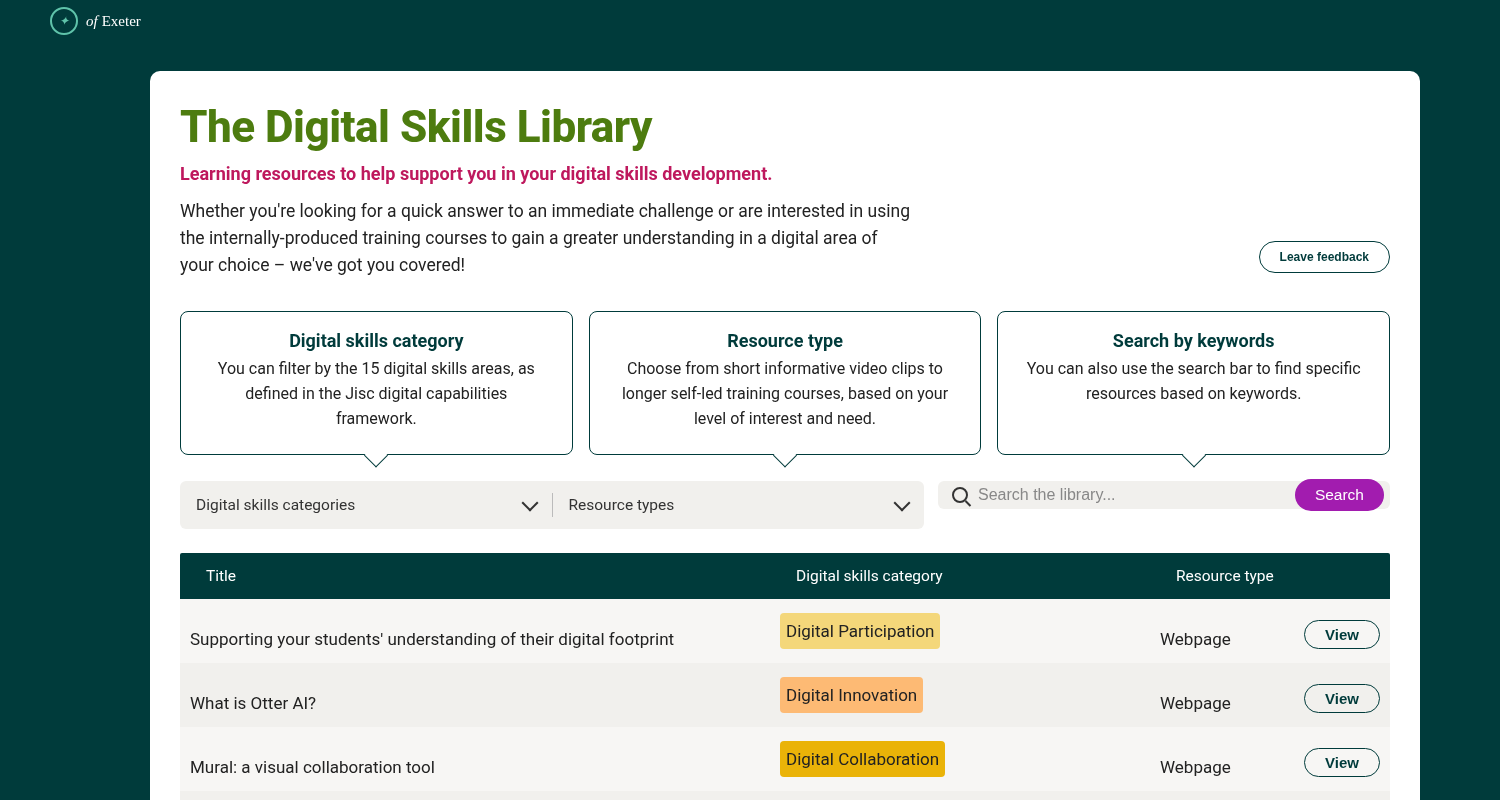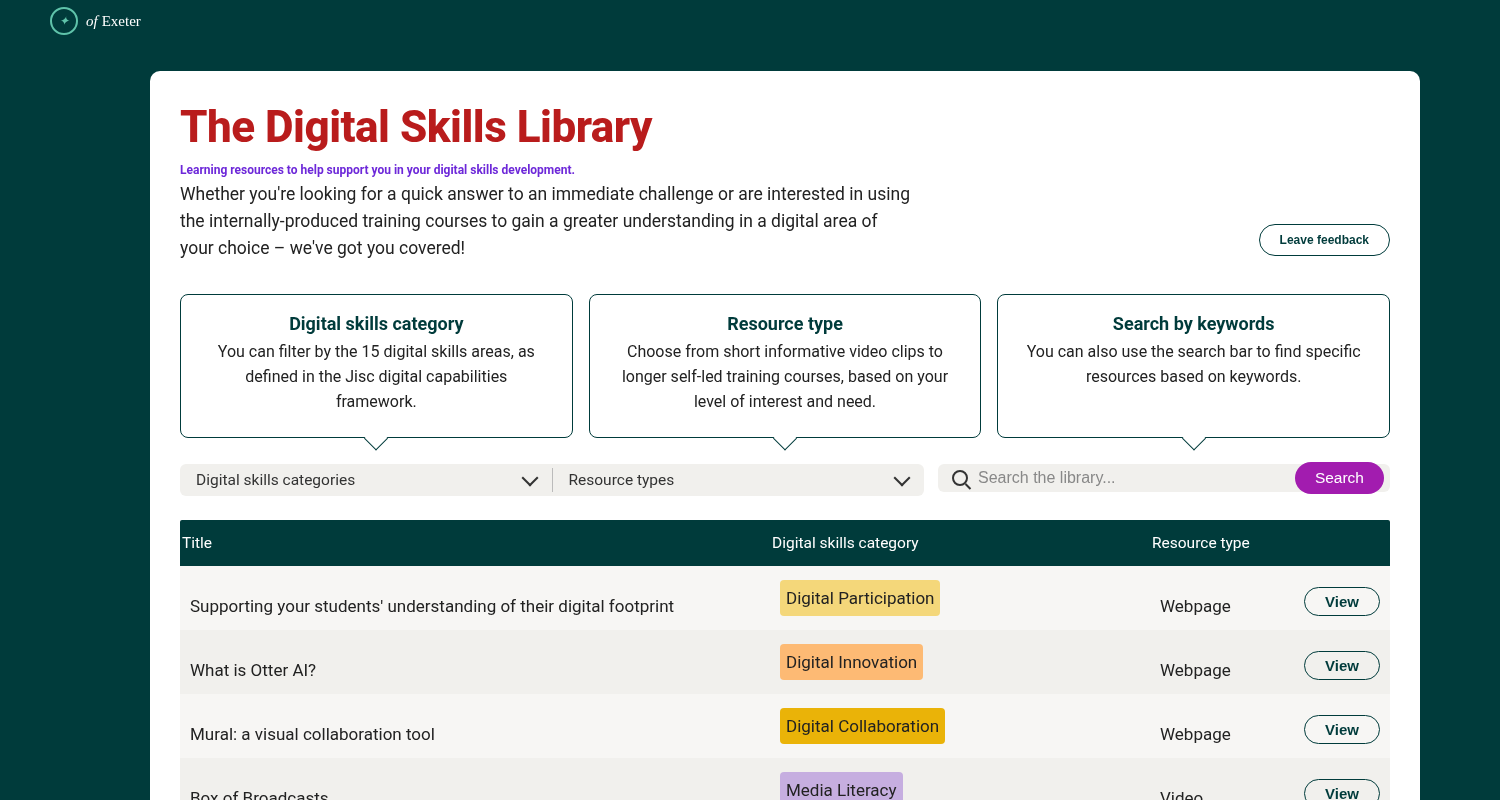--- a/index.html
+++ b/index.html
@@ -45,31 +45,31 @@
     border-radius: 10px;
     padding: 30px 30px 0 30px;
   }
   .hdr-row {
     display: flex;
     justify-content: space-between;
     align-items: flex-end;
   }
   .hdr-left { max-width: 730px; }
   h1 {
-    color: #b91c1c;
+    color: #4d7c0f;
     font-size: 44px;
     font-weight: 800;
     letter-spacing: -0.5px;
     margin-bottom: 10px;
   }
   .subtitle {
-    color: #6d28d9;
+    color: #be185d;
     font-weight: 700;
-    font-size: 12px;
-    margin-bottom: 4px;
+    font-size: 18px;
+    margin-bottom: 14px;
   }
   .body-text {
     color: #222;
     font-size: 17.5px;
     line-height: 1.55;
   }
   .feedback-btn {
     border: 1.5px solid #003b3b;
     background: #fff;
     color: #003b3b;
@@ -116,21 +116,21 @@
     line-height: 1.55;
   }
   .filter-row {
     display: flex;
     gap: 14px;
     margin-top: 26px;
   }
   .filter-box {
     background: #f1f0ed;
     border-radius: 6px;
-    height: 32px;
+    height: 48px;
     display: flex;
     align-items: center;
     flex: 1;
     text-align: center;
   }
   .filter-dropdown {
     flex: 1;
     display: flex;
     align-items: center;
     justify-content: space-between;
@@ -195,21 +195,21 @@
     right: -3px;
     transform: rotate(-45deg);
   }
   .table {
     margin-top: 24px;
   }
   .thead {
     background: #003b3b;
     color: #fff;
     display: flex;
-    padding: 14px 2px;
+    padding: 14px 26px;
     font-size: 15.5px;
     border-radius: 2px 2px 0 0;
   }
   .col-title { flex: 0 0 590px; }
   .col-cat   { flex: 0 0 380px; }
   .col-type  { flex: 0 0 130px; }
   .col-view  { flex: 1; text-align: right; text-decoration: underline; }
   .trow {
     display: flex;
     align-items: flex-end;

